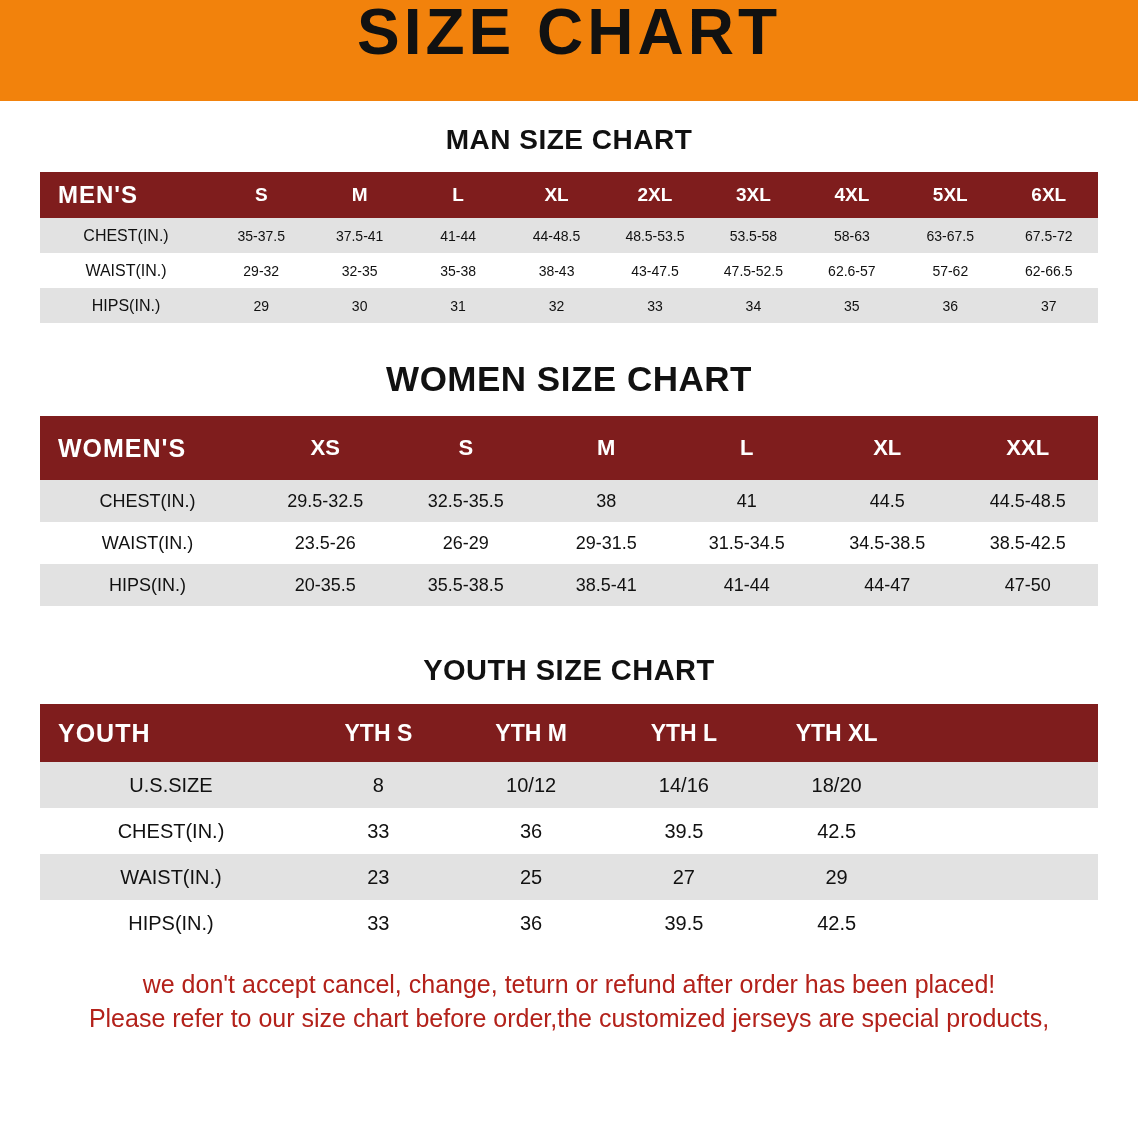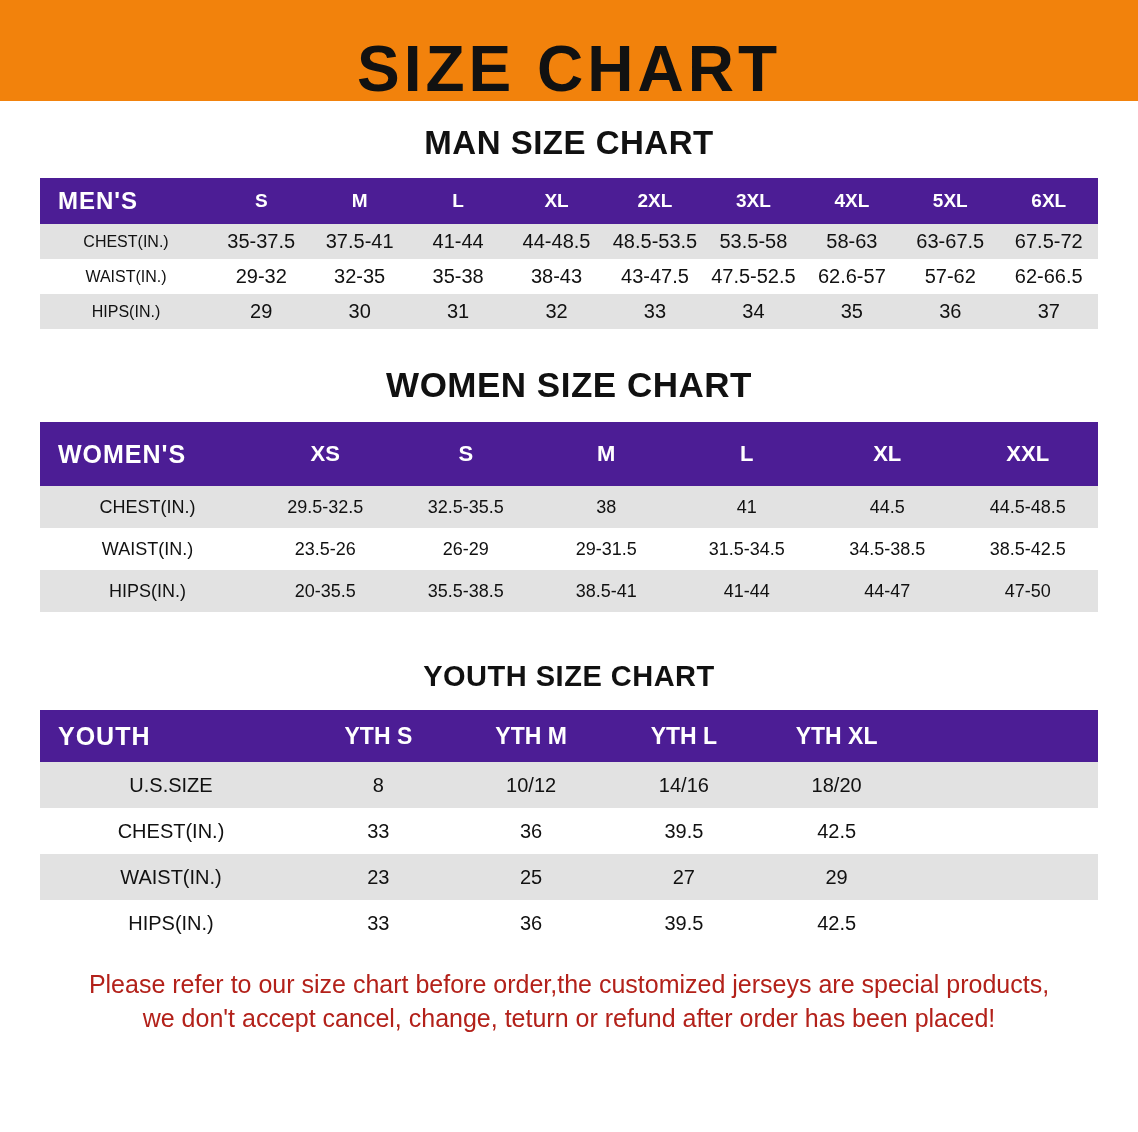--- a/index.html
+++ b/index.html
@@ -16,55 +16,55 @@
     position: relative;
     background: #ffffff;
   }
 
   
   .banner {
     width: 100%;
     height: 101px;
     background: #f2820c;
     display: flex;
-    align-items: flex-end;
+    align-items: flex-start;
     justify-content: center;
   }
   .banner-title {
     font-family: "Liberation Sans", sans-serif;
     font-weight: bold;
     font-size: 64px;
     letter-spacing: 4px;
     color: #111111;
     line-height: 1;
   }
 
   
   .section-title {
     text-align: center;
     font-weight: bold;
     color: #111111;
     font-family: "Liberation Sans", sans-serif;
   }
-  .section-title.man   { font-size: 33px; margin-top: 23px; letter-spacing: 0.5px; }
+  .section-title.man   { font-size: 28px; margin-top: 23px; letter-spacing: 0.5px; }
   .section-title.women { font-size: 35px; margin-top: 36px; letter-spacing: 0.5px; }
   .section-title.youth { font-size: 29px; margin-top: 48px; letter-spacing: 0.5px; }
 
   
   .table-wrap {
     margin: 0 auto;
     width: 1058px;
   }
   table {
     border-collapse: collapse;
     width: 100%;
     table-layout: fixed;
   }
   thead th {
-    background: #4c1d95;
+    background: #7f1d1d;
     color: #ffffff;
     font-weight: bold;
     text-align: center;
     font-family: "Liberation Sans", sans-serif;
   }
   thead th.rowlabel {
     text-align: left;
     padding-left: 18px;
     letter-spacing: 1px;
   }
@@ -76,32 +76,32 @@
   tbody td.rowlabel {
     text-align: center;
     color: #111111;
   }
   tbody tr.shade td { background: #e2e2e2; }
   tbody tr.plain td { background: #ffffff; }
 
   
   #men-table thead th { height: 46px; font-size: 19px; }
   #men-table thead th.rowlabel { font-size: 24px; }
-  #men-table tbody td { height: 35px; font-size: 20px; }
+  #men-table tbody td { height: 35px; font-size: 14px; }
   #men-table tbody td.rowlabel { font-size: 16px; }
   #men-table { margin-top: 16px; }
 
   
   #women-table thead th { height: 64px; font-size: 22px; }
   #women-table thead th.rowlabel { font-size: 25px; }
   #women-table tbody td { height: 42px; font-size: 18px; }
   #women-table { margin-top: 17px; }
 
   
-  #youth-table thead th { height: 52px; font-size: 23px; }
+  #youth-table thead th { height: 58px; font-size: 23px; }
   #youth-table thead th.rowlabel { font-size: 25px; }
   #youth-table tbody td { height: 46px; font-size: 20px; }
   #youth-table { margin-top: 17px; }
 
   
   .note {
     margin: 22px auto 0 auto;
     width: 1070px;
     text-align: center;
     color: #b3211a;
@@ -268,17 +268,17 @@
           <td>36</td>
           <td>39.5</td>
           <td>42.5</td>
           <td></td>
         </tr>
       </tbody>
     </table>
   </div>
 
   <div class="note">
+    <div>we don't accept cancel, change, teturn or refund after order has been placed!</div>
     <div>Please refer to our size chart before order,the customized jerseys are special products,</div>
-    <div>we don't accept cancel, change, teturn or refund after order has been placed!</div>
   </div>
 
 </div>
 
 </body></html>

